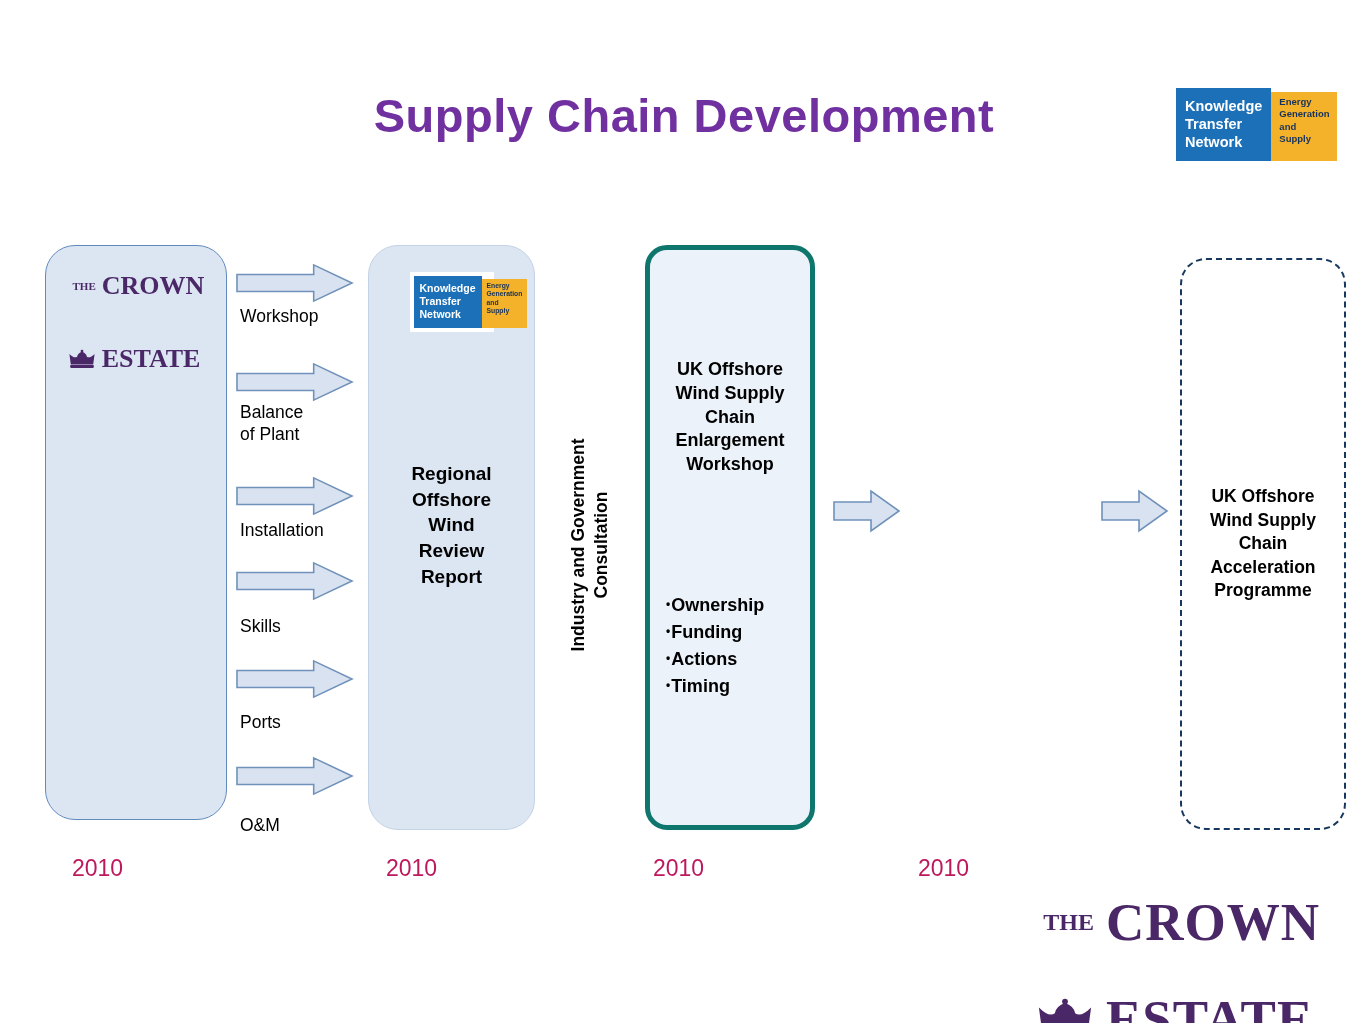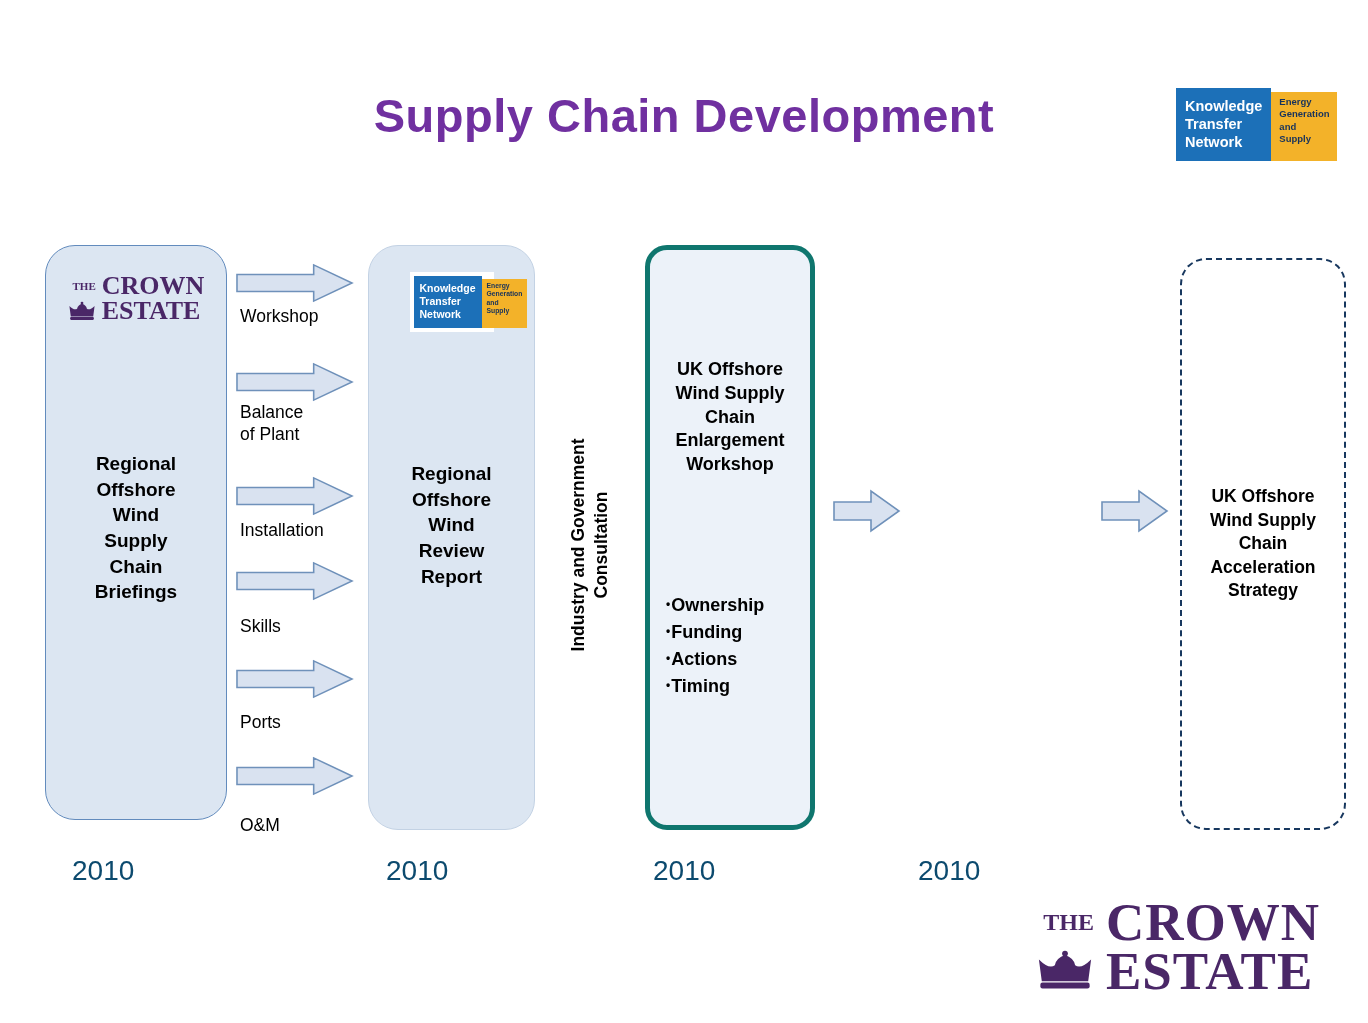--- a/index.html
+++ b/index.html
@@ -17,21 +17,21 @@
   .ktn-large .ktn-blue{font-size:14.5px;line-height:1.25;}
   .ktn-yellow{background:#f3b229;color:#16325c;font-weight:bold;margin-top:4px;padding:4px 8px;}
   .ktn-large .ktn-yellow{font-size:9.5px;line-height:1.3;}
   .ktn-small{position:relative;width:84px;margin:26px auto 0;background:#fff;padding:4px;box-sizing:border-box;}
   .ktn-small .ktn-blue{font-size:10.5px;line-height:1.25;padding:6px 6px 7px;}
   .ktn-small .ktn-yellow{font-size:6.8px;line-height:1.25;margin-top:3px;padding:3px 5px;}
 
   
   .crown-logo{display:grid;grid-template-columns:max-content max-content;column-gap:8px;
               align-items:center;color:#4a2767;font-family:"Liberation Serif", serif;font-weight:bold;
-              width:max-content;}
+              width:max-content;gap:48px;}
   .cl-the{justify-self:end;}
   .cl-icon{justify-self:center;line-height:0;}
   .cl-icon svg{fill:#4a2767;}
   .crown-large{position:absolute;left:1036px;top:898px;column-gap:12px;}
   .crown-large .cl-the{font-size:24px;}
   .crown-large .cl-crown,.crown-large .cl-estate{font-size:53px;line-height:0.92;letter-spacing:1px;}
   .crown-large .cl-icon svg{width:58px;height:44px;}
   .crown-small{margin:28px auto 0;column-gap:6px;}
   .crown-small .cl-the{font-size:11px;}
   .crown-small .cl-crown,.crown-small .cl-estate{font-size:26px;line-height:0.95;}
@@ -68,21 +68,21 @@
   
   .step-arrow{position:absolute;top:488px;width:68px;height:46px;}
   .sa1{left:833px}.sa2{left:1101px}
 
   
   .consultation{position:absolute;left:590px;top:545px;width:250px;
                 transform:translate(-50%,-50%) rotate(-90deg);
                 text-align:center;font-weight:bold;font-size:17.5px;line-height:1.3;color:#000;}
 
   
-  .year{position:absolute;top:855px;font-size:28px;color:#0c4a6e;}
+  .year{position:absolute;top:855px;font-size:23px;color:#be185d;}
   .y1{left:72px}.y2{left:386px}.y3{left:653px}.y4{left:918px}.y5{left:1186px}
 </style>
 </head>
 <body>
 
 <div class="slide">
 
   <h1 class="title">Supply Chain Development</h1>
 
   <div class="ktn-logo ktn-large">
@@ -103,21 +103,20 @@
       <span class="cl-crown">CROWN</span>
       <span class="cl-icon">
         <svg viewBox="0 0 40 30">
             <path d="M4 22 L2 7 Q9 14 13 11 Q14 6 20 4 Q26 6 27 11 Q31 14 38 7 L36 22 Z"></path>
             <rect x="3" y="23" width="34" height="4" rx="1.5"></rect>
             <circle cx="20" cy="3" r="2"></circle>
           </svg>
       </span>
       <span class="cl-estate">ESTATE</span>
     </div>
-    <div class="box-text">Regional Offshore Wind Supply Chain Briefings</div>
   </div>
 
   <div class="flow-arrow fa1">
     <svg viewBox="0 0 120 42" preserveAspectRatio="none">
         <polygon class="arrow-shape" points="1,12 79,12 79,2 118,21 79,40 79,30 1,30"></polygon>
       </svg>
   </div>
   <div class="flow-label fl1">Workshop</div>
 
   <div class="flow-arrow fa2">
@@ -189,21 +188,21 @@
   </div>
 
 
   <div class="step-arrow sa2">
     <svg viewBox="0 0 68 46" preserveAspectRatio="none">
         <polygon class="arrow-shape" points="1,14 38,14 38,3 66,23 38,43 38,32 1,32"></polygon>
       </svg>
   </div>
 
   <div class="box box5">
-    <div class="box-text">UK Offshore Wind Supply Chain Acceleration Strategy</div>
+    <div class="box-text">UK Offshore Wind Supply Chain Acceleration Programme</div>
   </div>
 
   <div class="year y1">2010</div>
   <div class="year y2">2010</div>
   <div class="year y3">2010</div>
   <div class="year y4">2010</div>
 
   <div class="crown-logo crown-large">
     <span class="cl-the">THE</span>
     <span class="cl-crown">CROWN</span>

